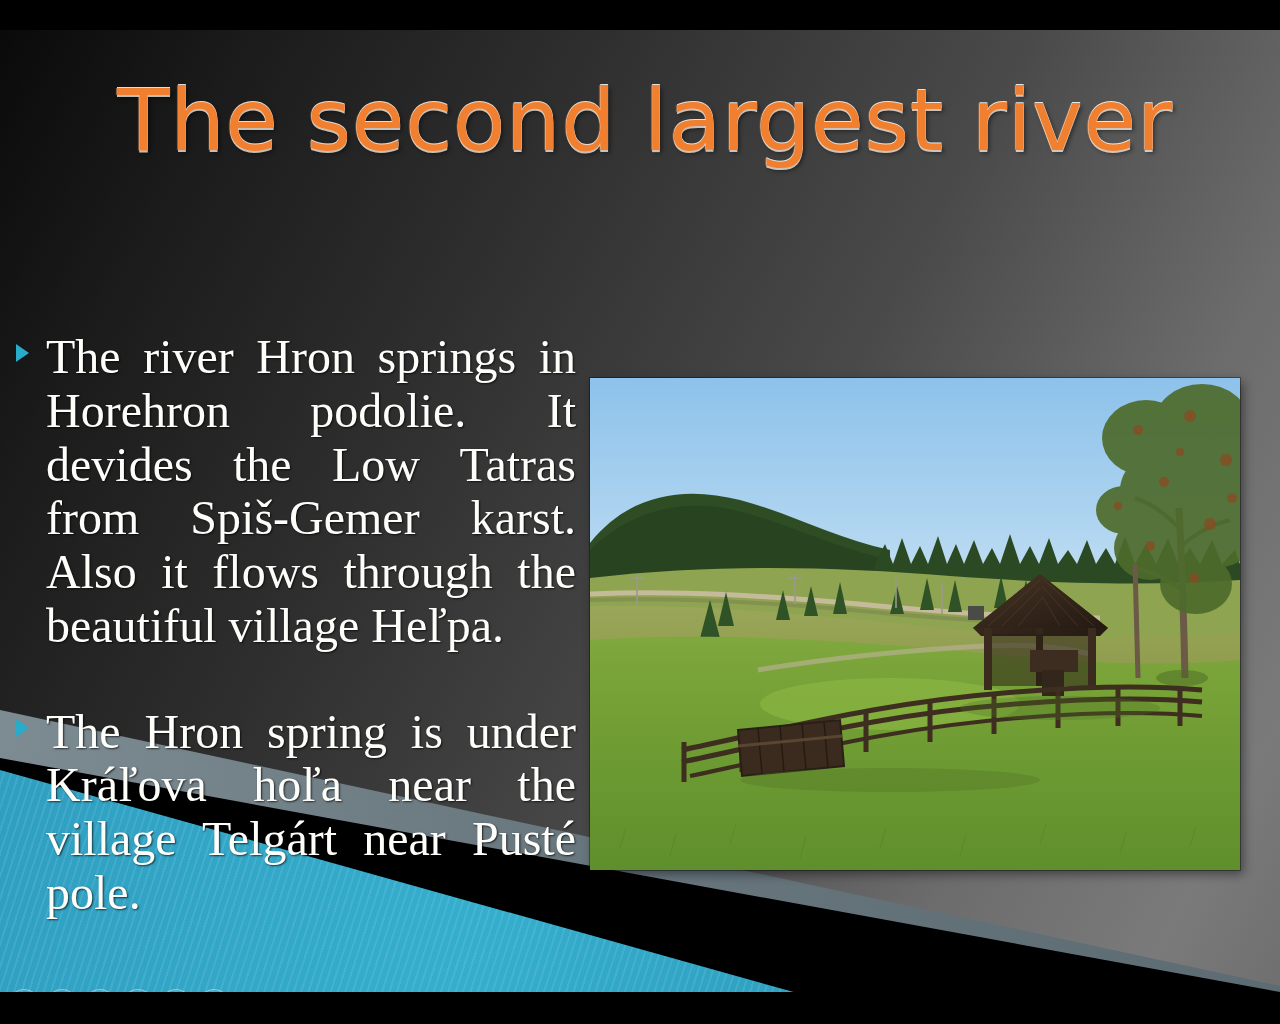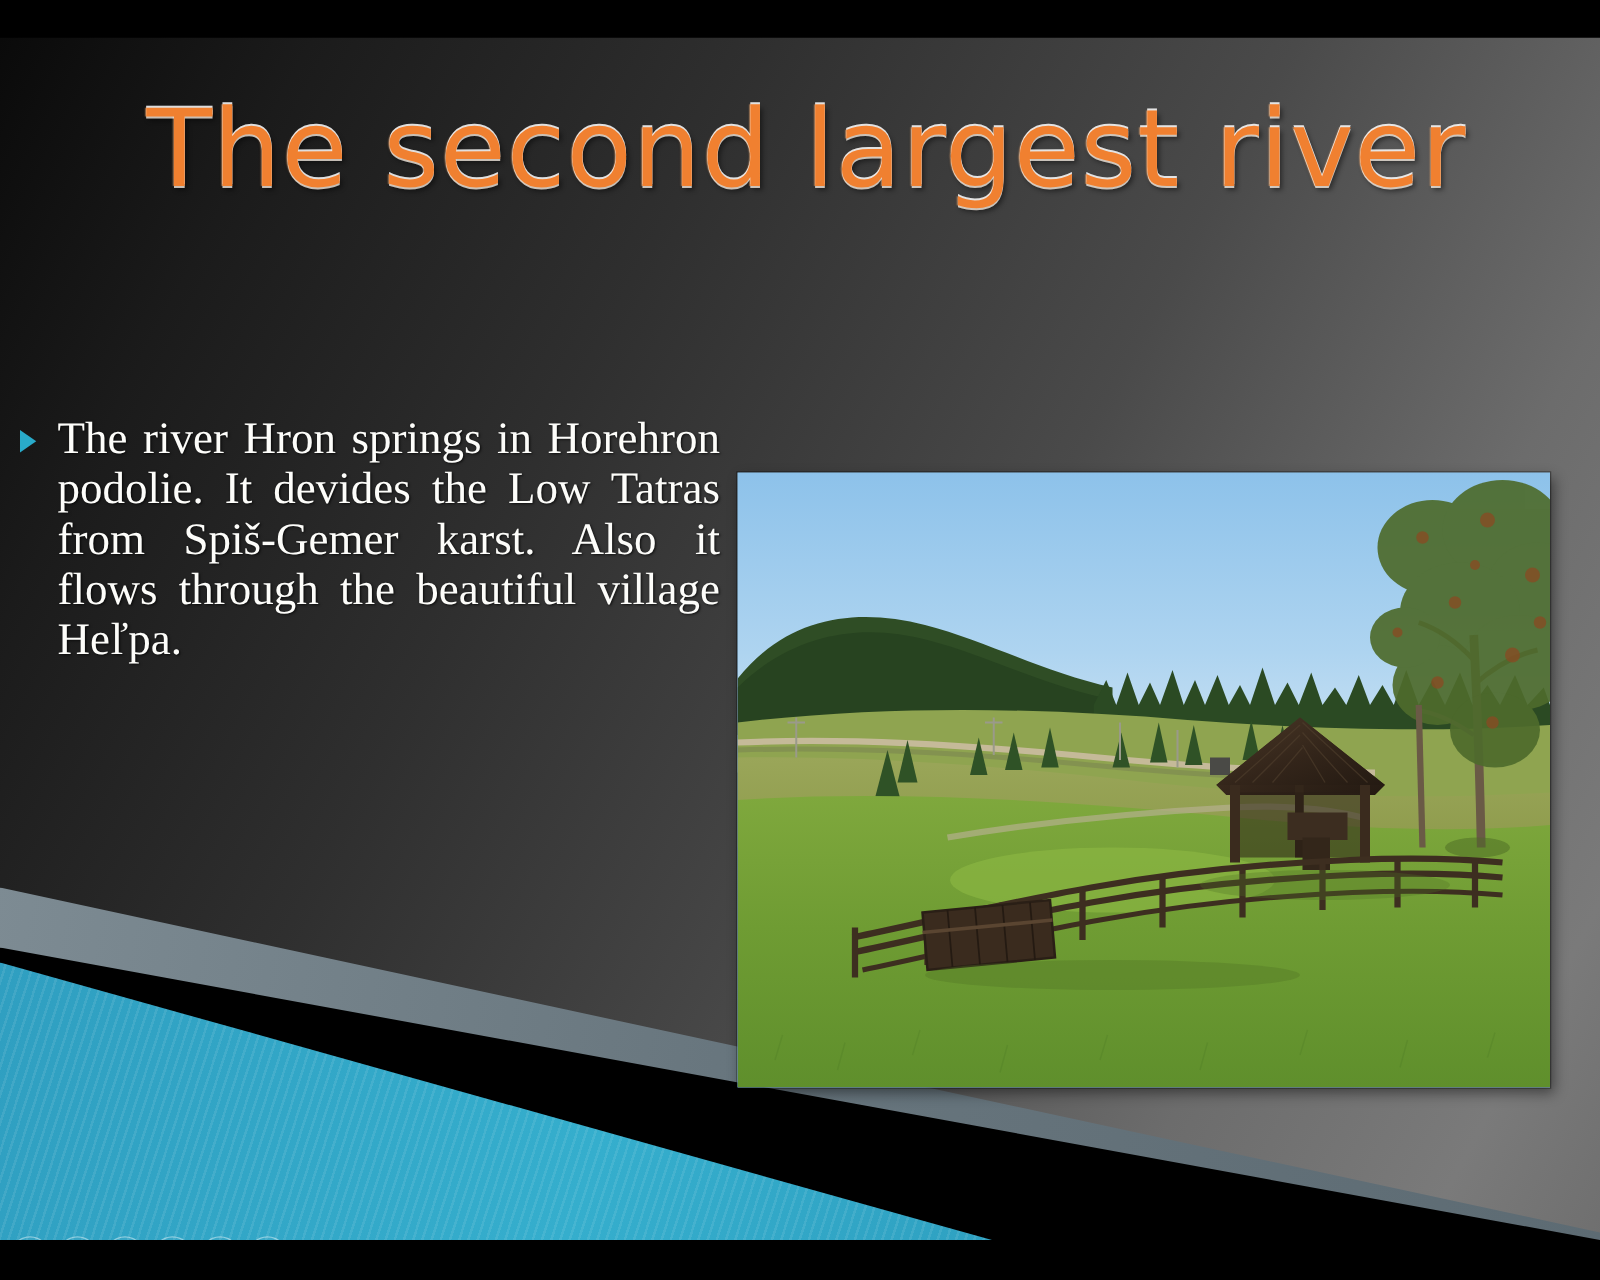--- a/index.html
+++ b/index.html
@@ -139,21 +139,21 @@
     display: inline-block;
     width: 0; height: 0;
     border-left: 13px solid #29abca;
     border-top: 9px solid transparent;
     border-bottom: 9px solid transparent;
   }
   .bullet-text {
     flex: 1 1 auto;
     color: #fdfdfa;
     font-family: "Liberation Serif", serif;
-    font-size: 36px;
+    font-size: 48px;
     line-height: 1.12;
     text-align: justify;
     text-align-last: left;
     text-shadow: 1px 1px 2px rgba(0,0,0,0.7);
     hyphens: none;
   }
   .bullet-row.b1 { margin-bottom: 52px; }
   .bullet-row.b2 { margin-bottom: 52px; }
 
   
@@ -212,20 +212,24 @@
       </h1>
     </div>
 
     <div class="body-block">
 
       <div class="bullet-row b1">
         <span class="bullet-marker"><i class="tri"></i></span>
         <span class="bullet-text">The river Hron springs in Horehron podolie. It devides the Low Tatras from Spiš-Gemer karst. Also it flows through the beautiful village Heľpa.</span>
       </div>
 
+      <div class="bullet-row b2">
+        <span class="bullet-marker"><i class="tri"></i></span>
+        <span class="bullet-text">The Hron spring is under Kráľova hoľa near the village Telgárt near Pusté pole.</span>
+      </div>
 
 
     </div>
 
     <div class="photo-frame">
       <svg class="photo-svg" viewBox="0 0 650 492" preserveAspectRatio="none">
         <defs>
           <linearGradient id="skyGrad" x1="0" y1="0" x2="0" y2="1">
             <stop offset="0%" stop-color="#8dc2ea"></stop>
             <stop offset="60%" stop-color="#aed4f0"></stop>

